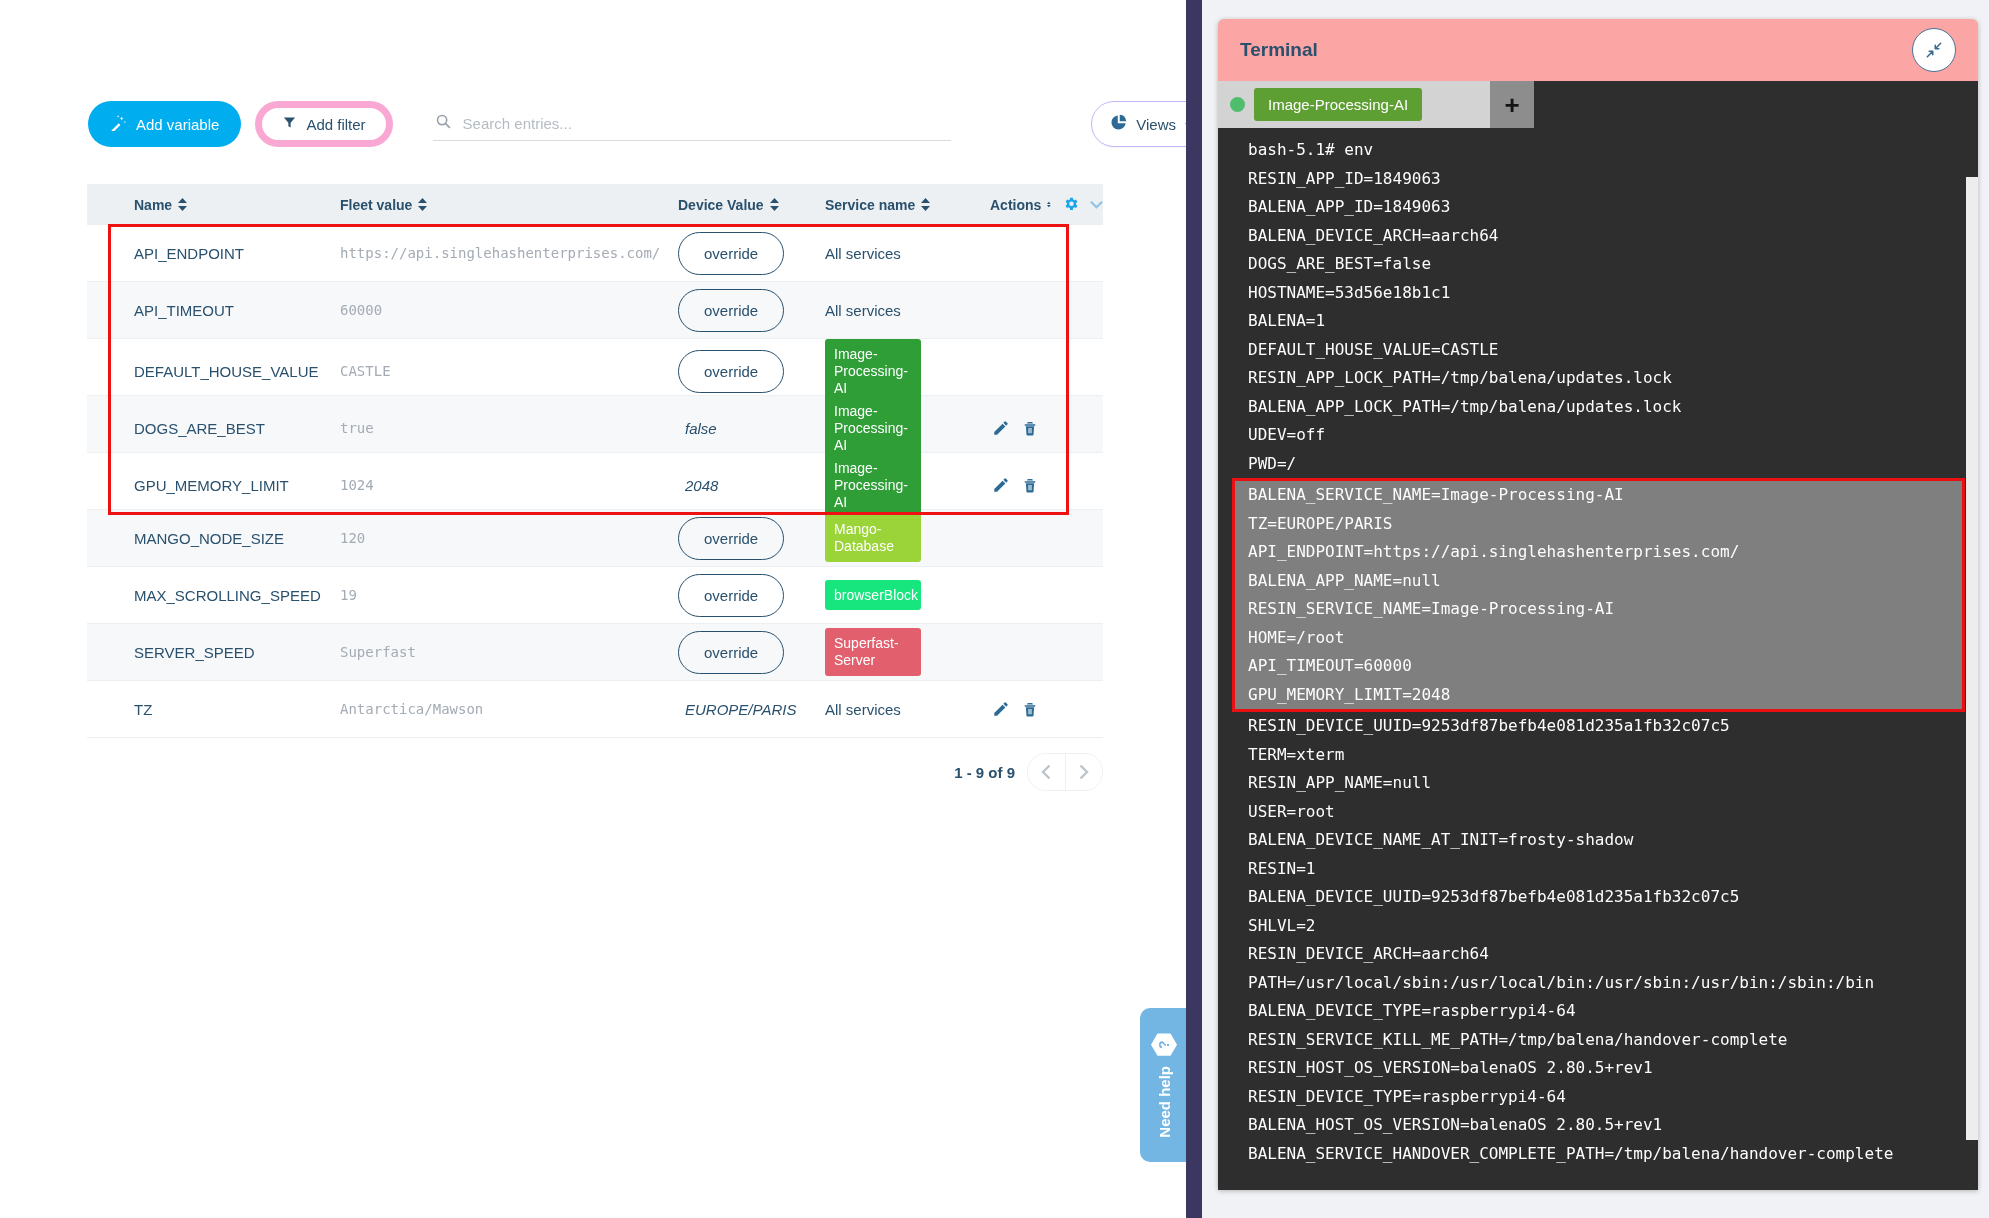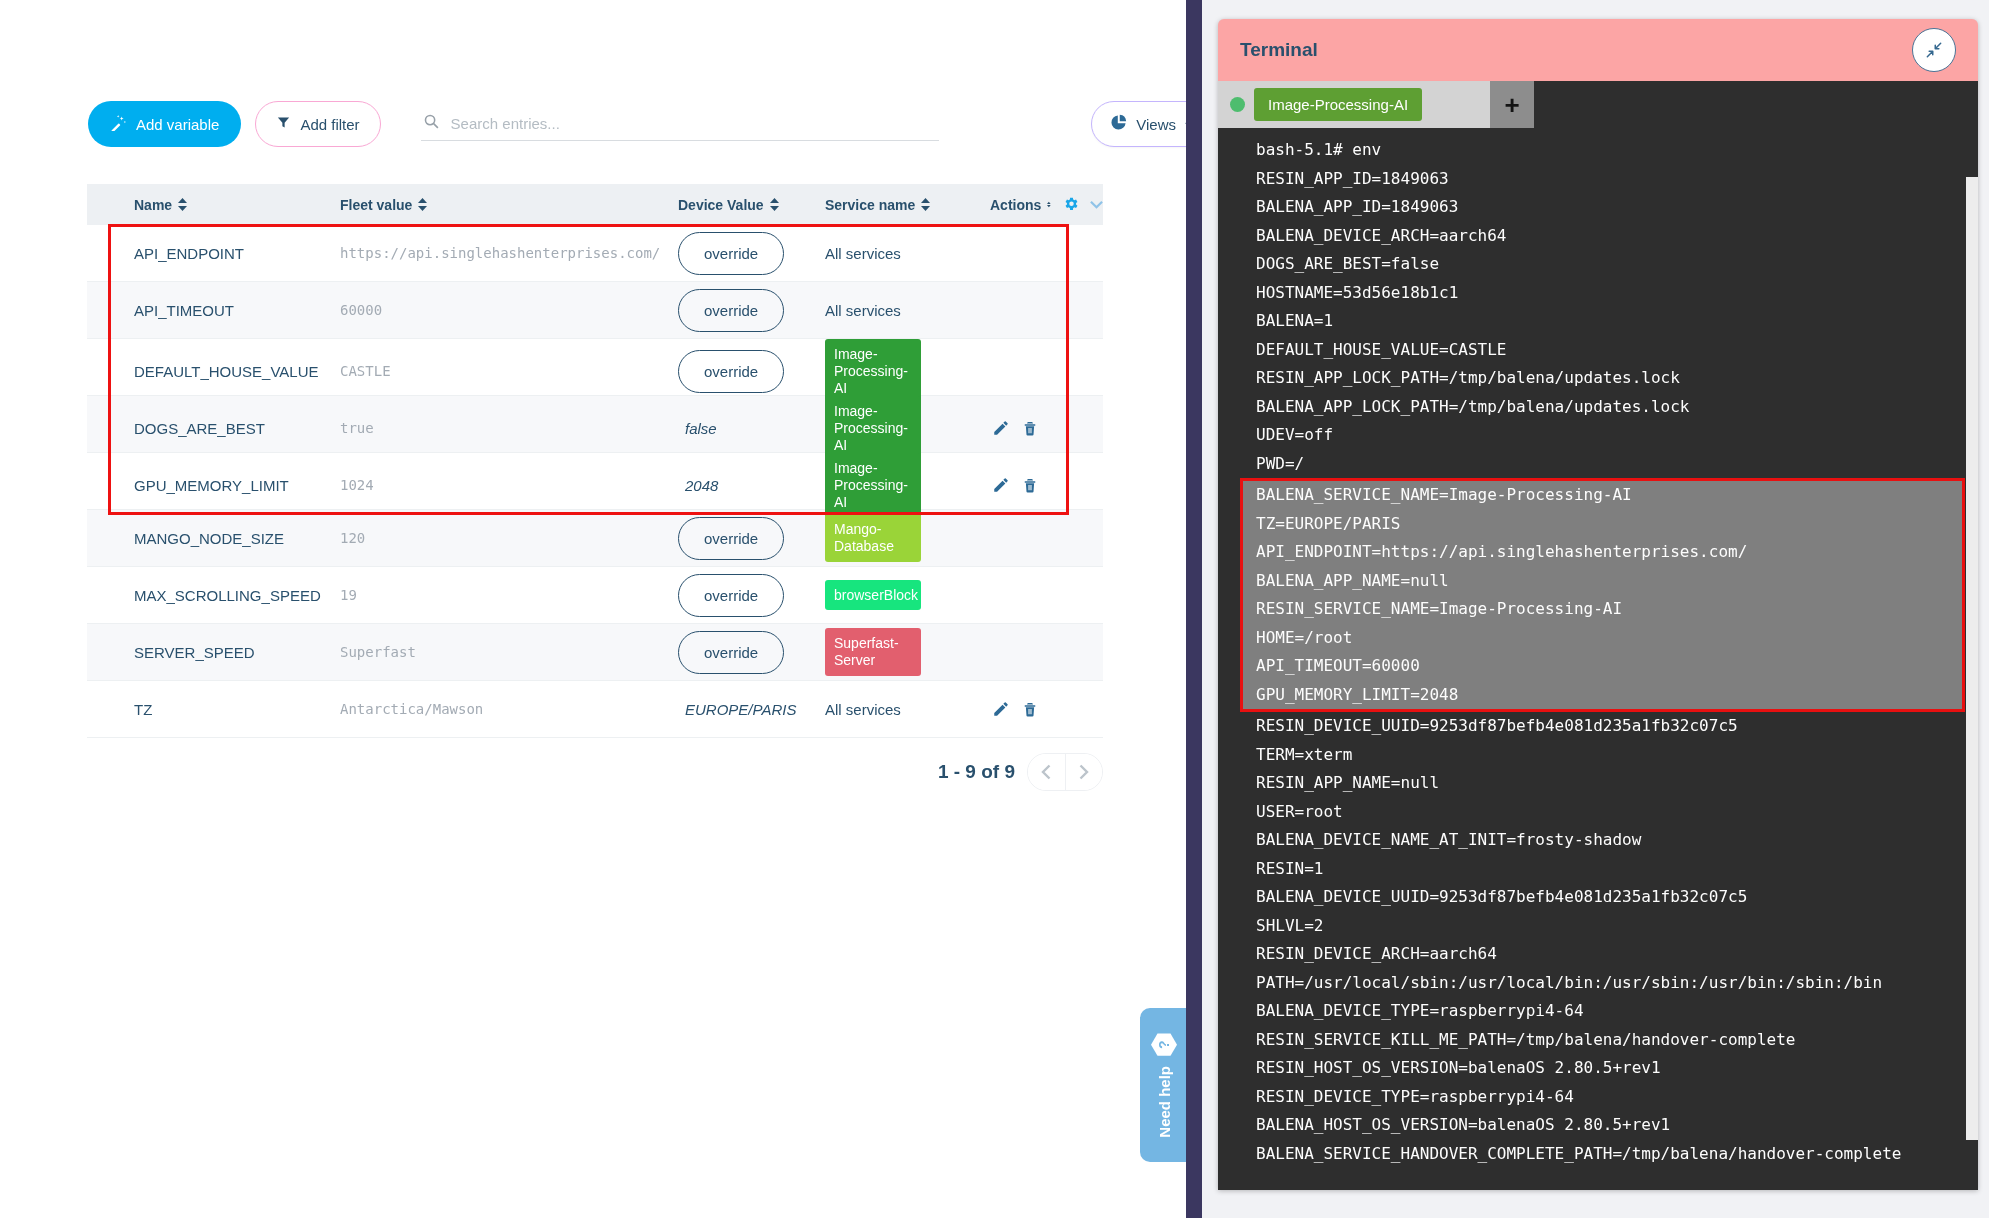--- a/index.html
+++ b/index.html
@@ -6,21 +6,21 @@
   html,body { width:1989px; height:1218px; overflow:hidden; background:#fff;
               font-family:"Liberation Sans", sans-serif; }
   .page { position:relative; width:1989px; height:1218px; }
 
   
   .left-panel { position:absolute; left:0; top:5px; width:1312px; height:100%; background:#fff; }
   .toolbar { display:flex; align-items:center; margin:96px 95px 0 88px; height:46px; }
   .btn { display:inline-flex; align-items:center; gap:9px; height:46px; border-radius:23px;
          font-size:15px; cursor:pointer; border:none; background:none; font-family:inherit; }
   .btn-primary { background:#00aeef; color:#fff; padding:0 22px; }
-  .btn-outline { border:1px solid #f9a8d4; color:#29506d; background:#fff; padding:5px 20px; margin-left:14px; }
+  .btn-outline { border:7px solid #f9a8d4; color:#29506d; background:#fff; padding:5px 20px; margin-left:14px; }
   .search-wrap { position:relative; width:518px; margin-left:40px; border-bottom:1px solid #d8dce0; height:34px; }
   .search-wrap svg { position:absolute; left:2px; top:6px; }
   .search-input { border:none; outline:none; width:100%; height:32px; padding-left:30px;
                   font-size:15px; color:#29506d; background:transparent; font-family:inherit; }
   .search-input::placeholder { color:#b4bcc3; }
   .btn-views { margin-left:auto; border:1px solid #c4b5fd; background:#fff; color:#29506d;
                padding:0 18px; box-shadow:0 1px 2px rgba(0,0,0,0.04); }
 
   
   .table { width:1016px; margin:37px 0 0 87px; font-size:15px; color:#29506d; }
@@ -36,21 +36,21 @@
   .c-device-cell { padding-left:18px; }
   .override-btn { display:inline-block; padding:13px 25px; border:1px solid #29506d; border-radius:24px;
                   background:transparent; color:#29506d; font-size:15px; font-family:inherit; cursor:pointer; line-height:1; }
   .device-text { margin-left:7px;font-style:italic; }
   .service-badge { display:inline-block; max-width:96px; padding:7px 9px; border-radius:3px;
                    color:#fff; font-size:14px; line-height:1.2; }
   .actions-group { display:inline-flex; gap:7px; align-items:center; }
   .icon-btn { background:none; border:none; cursor:pointer; padding:2px; line-height:0; }
 
   .pagination { width:1016px; margin:15px 0 0 87px; display:flex; justify-content:flex-end; align-items:center; gap:12px; }
-  .page-count { font-size:19px; font-weight:bold; color:#29506d; }
+  .page-count { font-size:15px; font-weight:bold; color:#29506d; }
   .pager { display:flex; width:76px; height:38px; border:1px solid #eef0f3; border-radius:19px; overflow:hidden; }
   .pager button { flex:1; background:#fff; border:none; cursor:pointer; display:flex; align-items:center; justify-content:center; }
   .pager button:first-child { border-right:1px solid #eef0f3; }
 
   
   .need-help { position:absolute; left:1140px; top:1003px; width:47px; height:154px; background:#74b6e3;
                border-radius:10px 0 0 10px; cursor:pointer; display:flex; align-items:center; justify-content:center; }
   .need-help-inner { writing-mode:vertical-rl; transform:rotate(180deg); display:flex; align-items:center; gap:8px;
                      color:#fff; font-size:15px; font-weight:bold; }
   .hexagon { width:26px; height:26px; background:#fff; clip-path:polygon(50% 0,93% 25%,93% 75%,50% 100%,7% 75%,7% 25%);
@@ -70,21 +70,21 @@
   .term-title { font-size:19px; font-weight:bold; color:#29506d; }
   .collapse-btn { margin-left:auto; width:44px; height:44px; border-radius:50%; border:1px solid #4a7396;
                   background:#fff; cursor:pointer; display:flex; align-items:center; justify-content:center; }
   .tab-bar { display:flex; height:47px; background:#2e2e2e; align-items:stretch; }
   .tab-strip { display:flex; align-items:center; width:272px; background:#d3d3d3; padding-left:12px; }
   .status-dot { width:15px; height:15px; border-radius:50%; background:#4ebd6e; flex:none; }
   .term-tab { margin-left:9px; background:#5e9f33; color:#fff; font-size:15px; padding:8px 14px;
               border-radius:3px; border:none; cursor:pointer; font-family:inherit; }
   .new-tab-btn { width:44px; background:#8d8d8d; border:none; color:#141414; font-size:26px; font-weight:bold;
                  cursor:pointer; line-height:1; }
-  .term-body { position:relative; background:#2e2e2e; padding:8px 0 0 8px; min-height:1062px;
+  .term-body { position:relative; background:#2e2e2e; padding:8px 0 0 0; min-height:1062px;
                font-family:"DejaVu Sans Mono", monospace; font-size:16px; color:#fdfdfd; }
   .term-line { line-height:28.5px; padding-left:30px; white-space:pre; }
   .term-highlight { background:#7f7f7f; border:3px solid #e81010; margin:0 13px 0 14px; }
   .term-highlight .term-line { padding-left:13px; }
   .scroll-thumb { position:absolute; right:0; top:49px; width:12px; height:963px; background:#ededed; cursor:pointer; }
 </style>
 </head>
 <body>
 
 <div class="page">

